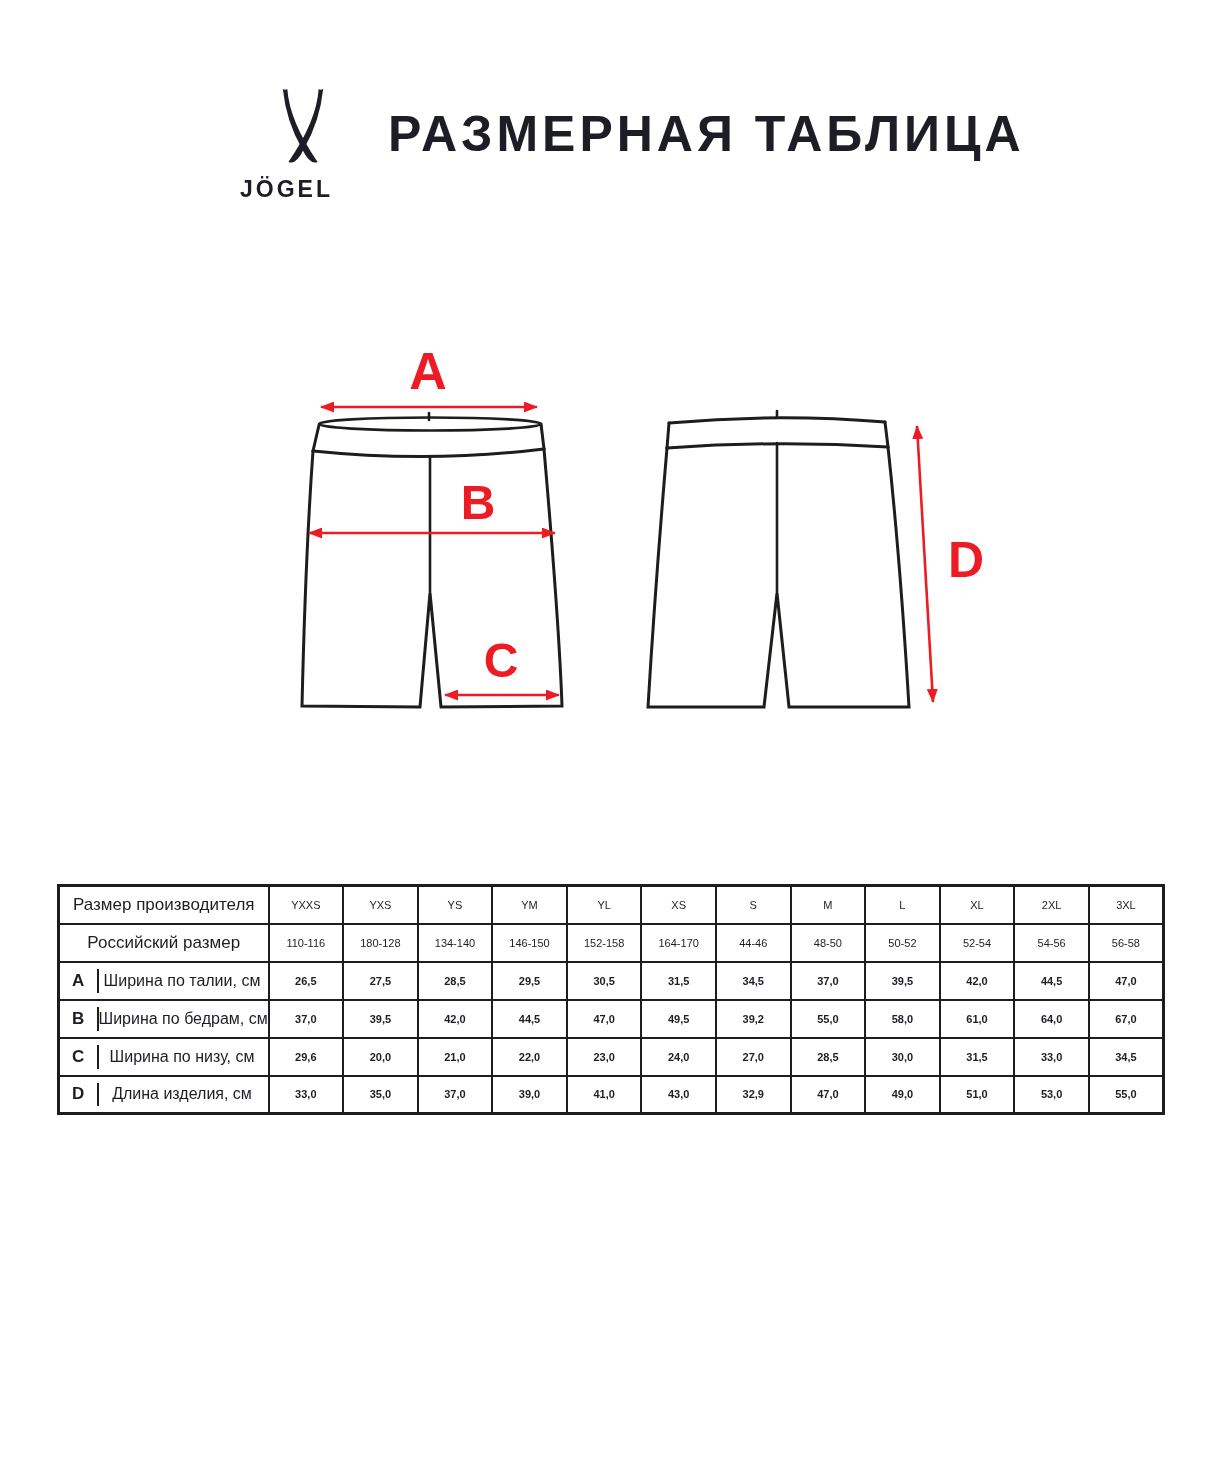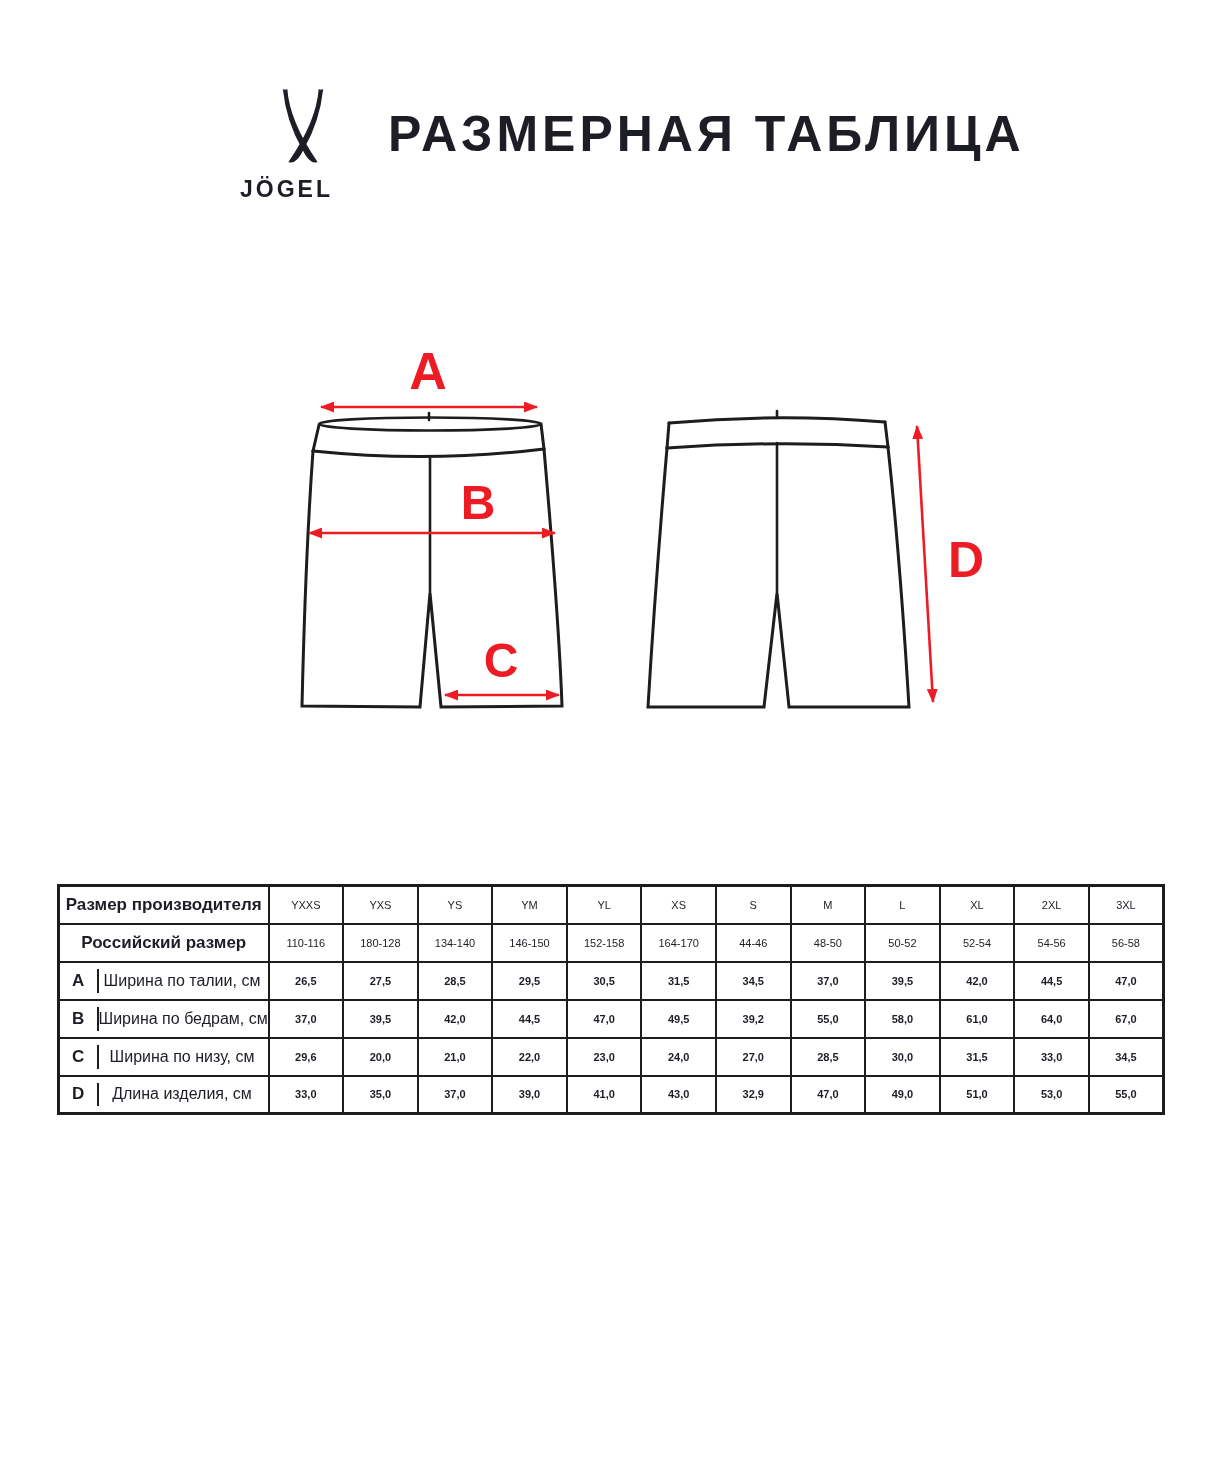--- a/index.html
+++ b/index.html
@@ -39,21 +39,21 @@
     position:absolute; left:57px; top:884px;
     border-collapse:collapse; table-layout:fixed; width:1105px;
     font-size:17px; color:#1d1d26;
   }
   .size-table td {
     border:2px solid #1d1d1b;
     height:38px; text-align:center; vertical-align:middle;
     padding:0 2px; overflow:hidden; white-space:nowrap;
   }
   .size-table { border:3px solid #1d1d1b; }
-  .size-table td.hdr-label { font-weight:bold; font-size:17px;margin-left:42px; }
+  .size-table td.hdr-label { font-weight:normal; font-size:17px;margin-left:42px; }
   .size-table td.size-hdr { font-weight:normal; font-size:11px; }
   .size-table td.letter { font-weight:bold; border-right:none; position:relative; }
   .size-table td.desc { border-left:none; font-size:16px; position:relative;margin-left:40px; }
   .size-table td.desc::before {
     content:""; position:absolute; left:0; top:6px; bottom:6px; width:2px; background:#1d1d1b;
   }
   .size-table td.val { font-size:11px;font-weight:bold; }
 </style>
 </head>
 <body>

